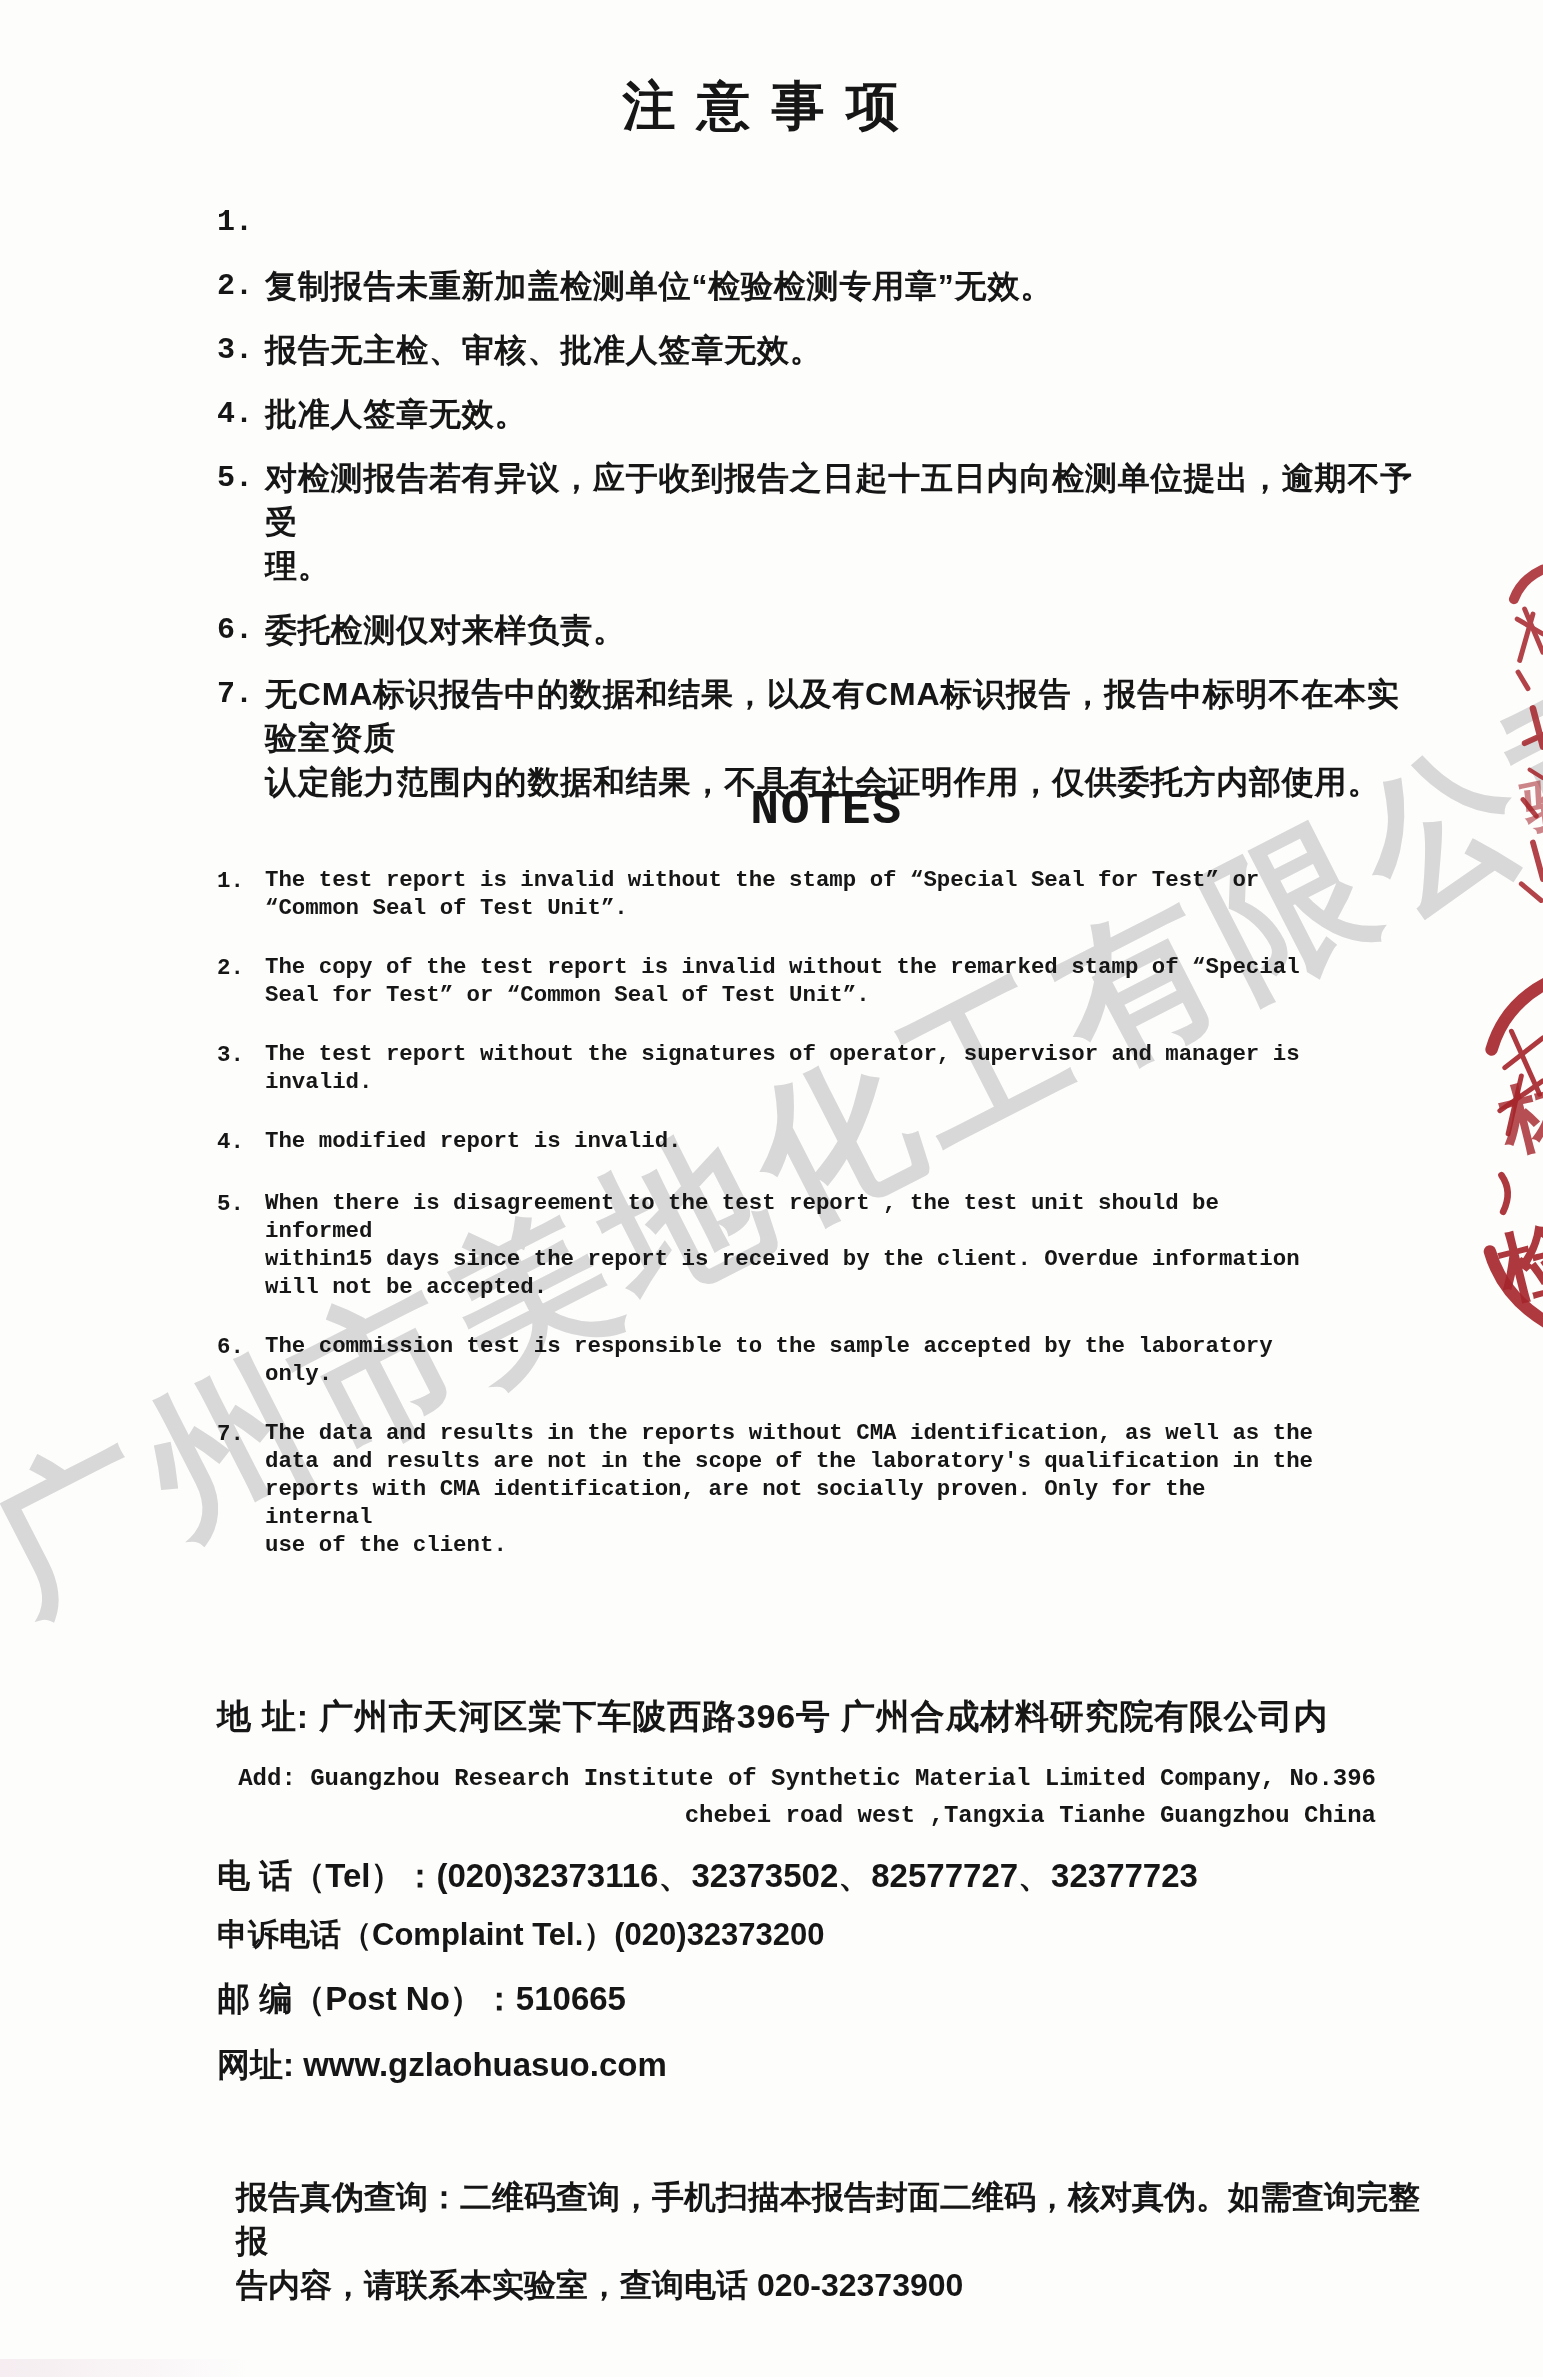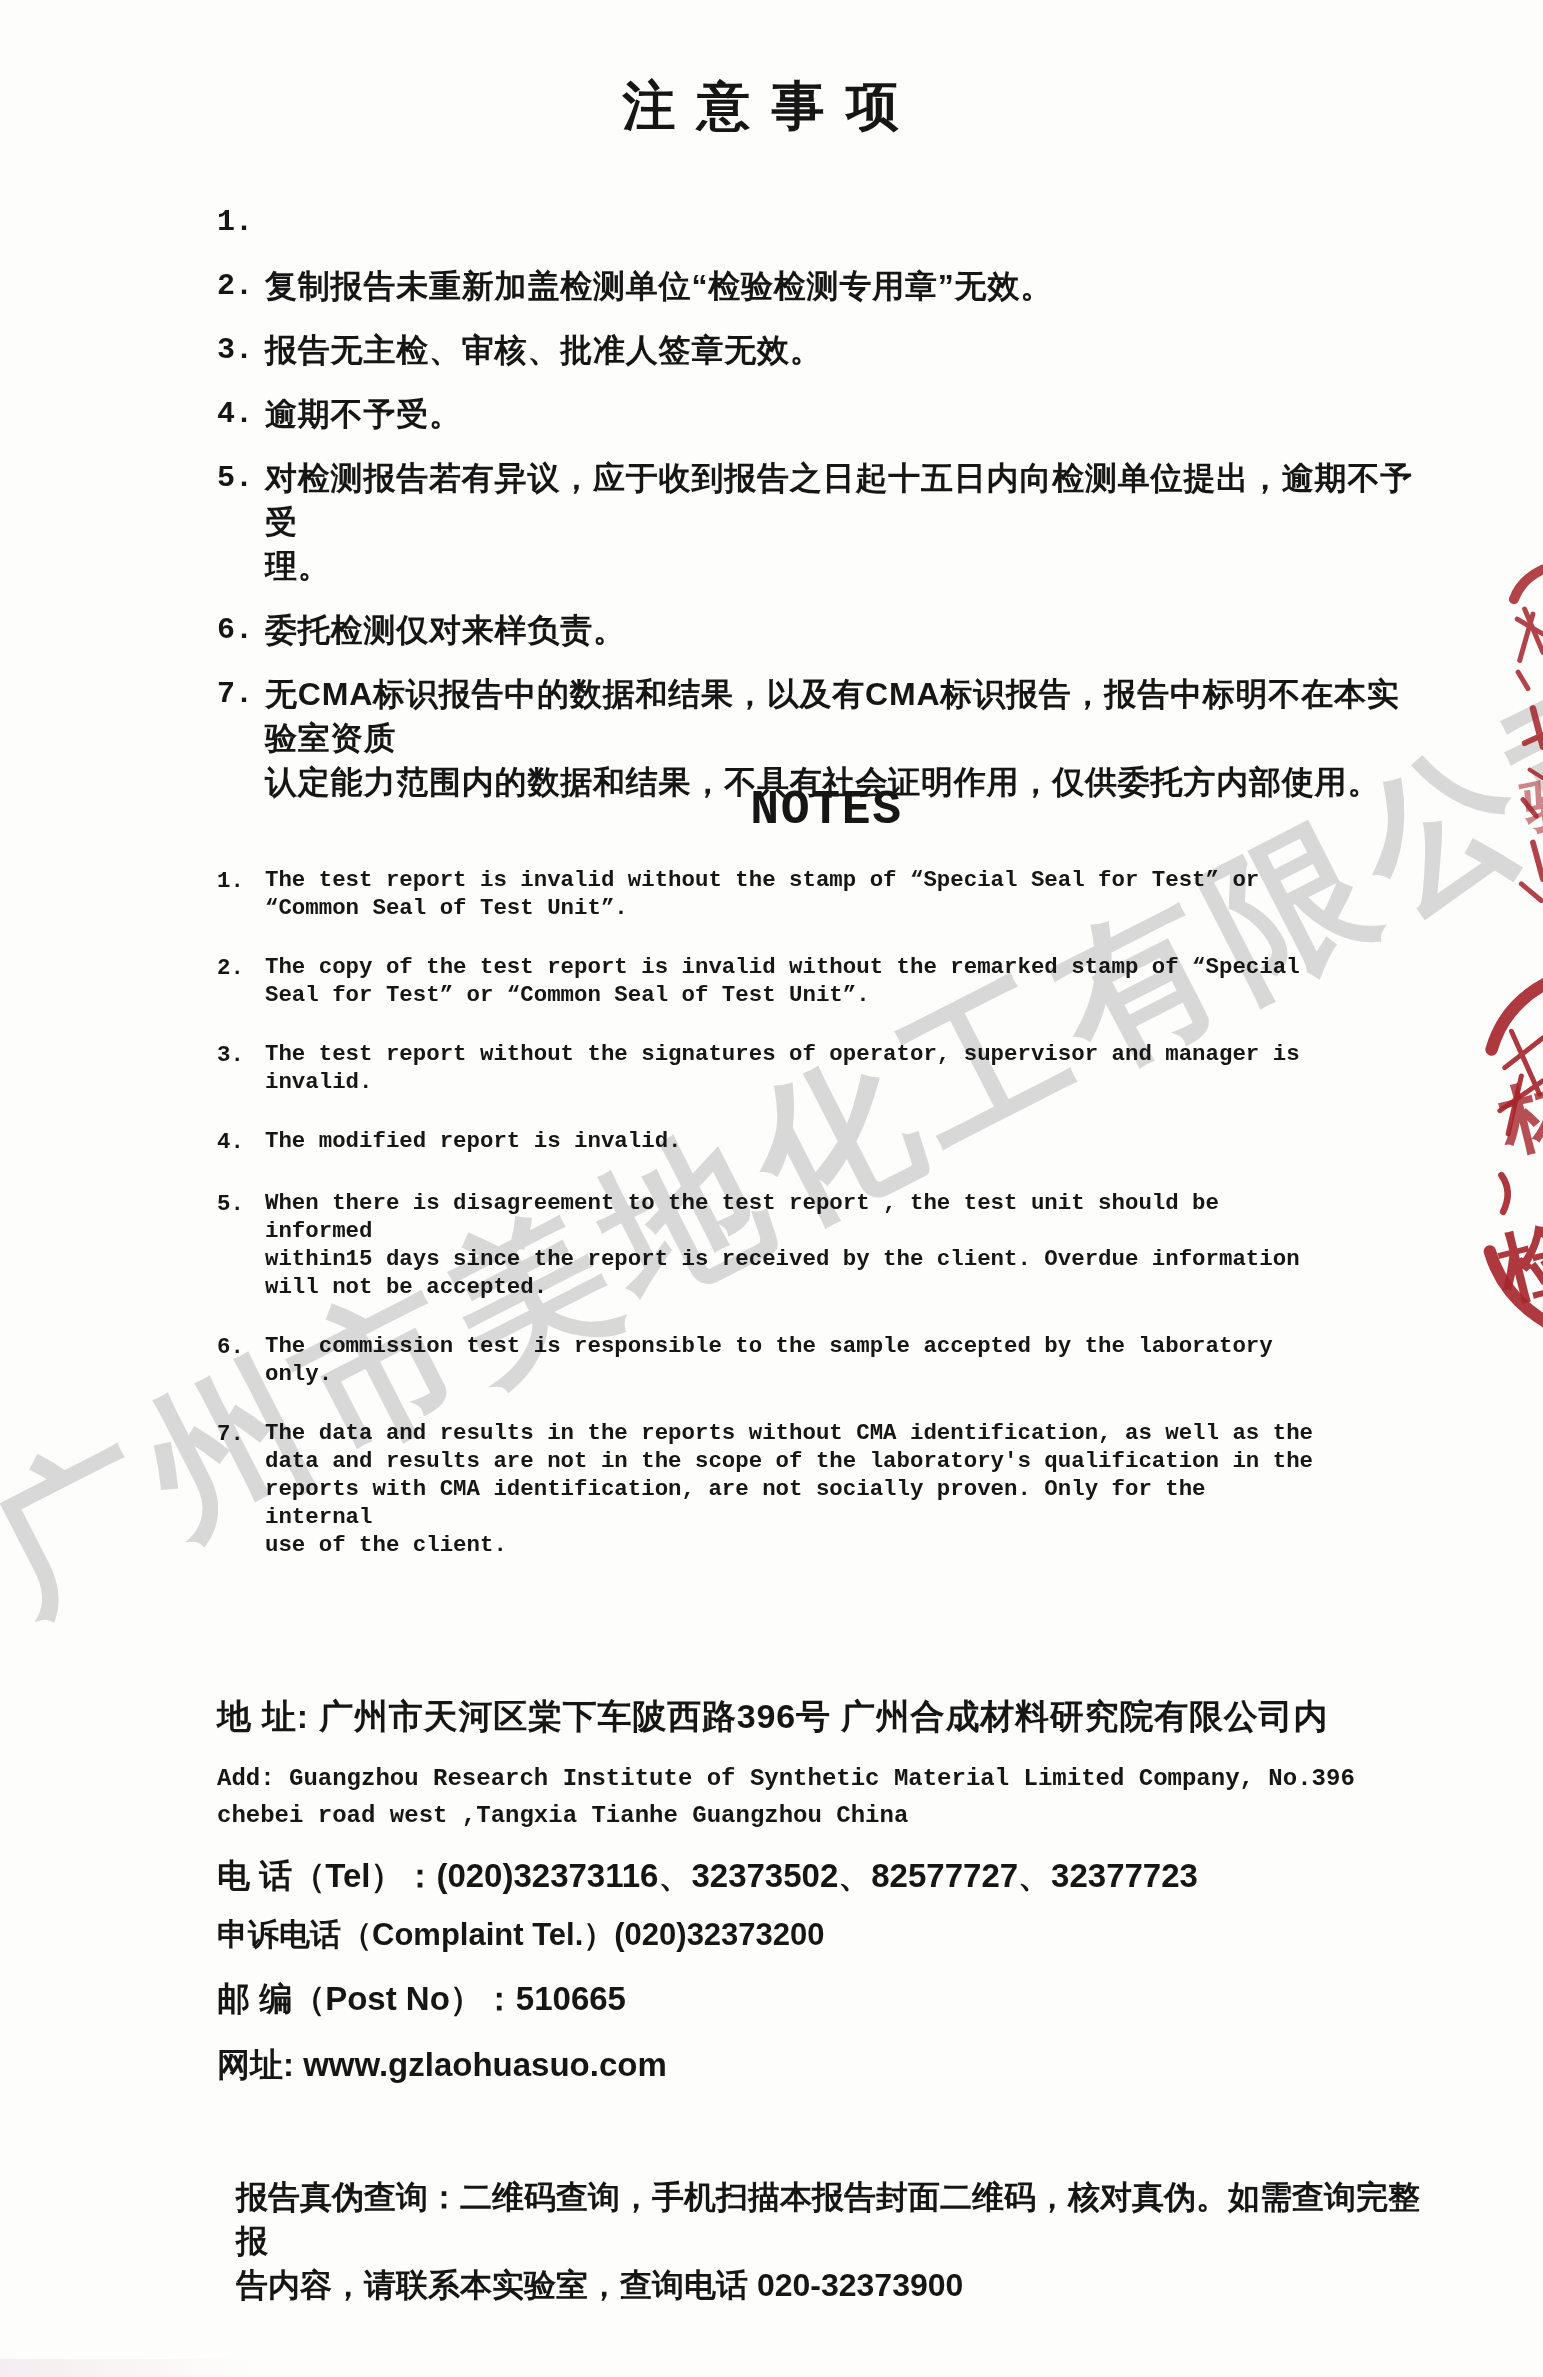--- a/index.html
+++ b/index.html
@@ -58,21 +58,21 @@
   .en-list .itxt{
     font-family:"Liberation Mono","DejaVu Sans Mono",monospace;
     font-size:22.4px;line-height:28px;font-weight:700;
   }
   
   .contact-line{position:absolute;left:217px;white-space:pre-line;}
   .addr-cn{top:1694px;font-size:34px;font-weight:700;letter-spacing:0.8px;}
   .addr-en{
     top:1760px;width:1159px;
     font-family:"Liberation Mono","DejaVu Sans Mono",monospace;
-    font-size:24px;line-height:37px;font-weight:700;
+    font-size:24px;line-height:37px;font-weight:700;text-align:right;
   }
   .tel{top:1854px;font-size:33px;font-weight:700;}
   .complaint{top:1914px;font-size:31px;font-weight:700;}
   .post{top:1977px;font-size:33px;font-weight:700;text-align:center;}
   .web{top:2043px;font-size:33px;font-weight:700;}
   .footer-note{
     position:absolute;left:217px;top:2175px;width:1184px;
     font-size:32px;line-height:44px;font-weight:700;white-space:pre-line;margin-left:19px;
   }
   
@@ -105,21 +105,21 @@
         <div class="row">
           <span class="num">2.</span>
           <div class="itxt">复制报告未重新加盖检测单位“检验检测专用章”无效。</div>
         </div>
         <div class="row">
           <span class="num">3.</span>
           <div class="itxt">报告无主检、审核、批准人签章无效。</div>
         </div>
         <div class="row">
           <span class="num">4.</span>
-          <div class="itxt">逾期不予受。</div>
+          <div class="itxt">批准人签章无效。</div>
         </div>
         <div class="row">
           <span class="num">5.</span>
           <div class="itxt">对检测报告若有异议，应于收到报告之日起十五日内向检测单位提出，逾期不予受
 理。</div>
         </div>
         <div class="row">
           <span class="num">6.</span>
           <div class="itxt">委托检测仅对来样负责。</div>
         </div>

